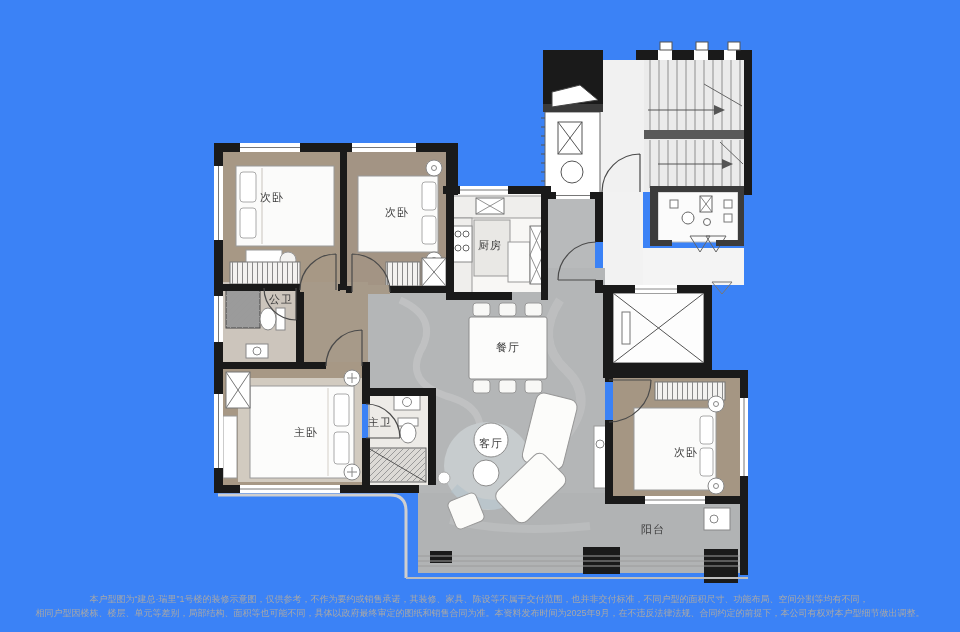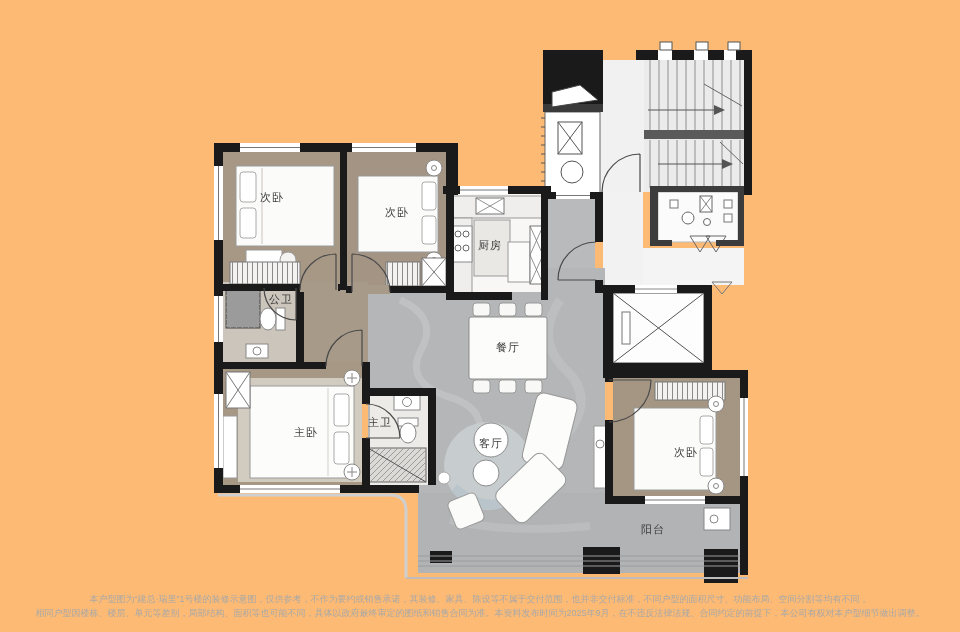--- a/index.html
+++ b/index.html
@@ -1,16 +1,16 @@
 <!DOCTYPE html>
 <html><head>
 <meta charset="utf-8">
 <style>
   html,body{margin:0;padding:0;background:#ffffff;}
-  .page{position:relative;width:960px;height:632px;background:#fdba74;overflow:hidden;
+  .page{position:relative;width:960px;height:632px;background:#3b82f6;overflow:hidden;
         font-family:"Liberation Sans", sans-serif;}
   svg text{font-family:"Liberation Sans", sans-serif;}
   .room-label{font-size:11px;fill:#3d3d3d;letter-spacing:1px;}
   .footer-line{font-size:9px;fill:#a8a8a8;}
 </style>
 </head>
 <body>
 
 <div class="page">
 <svg width="960" height="632" viewBox="0 0 960 632">

